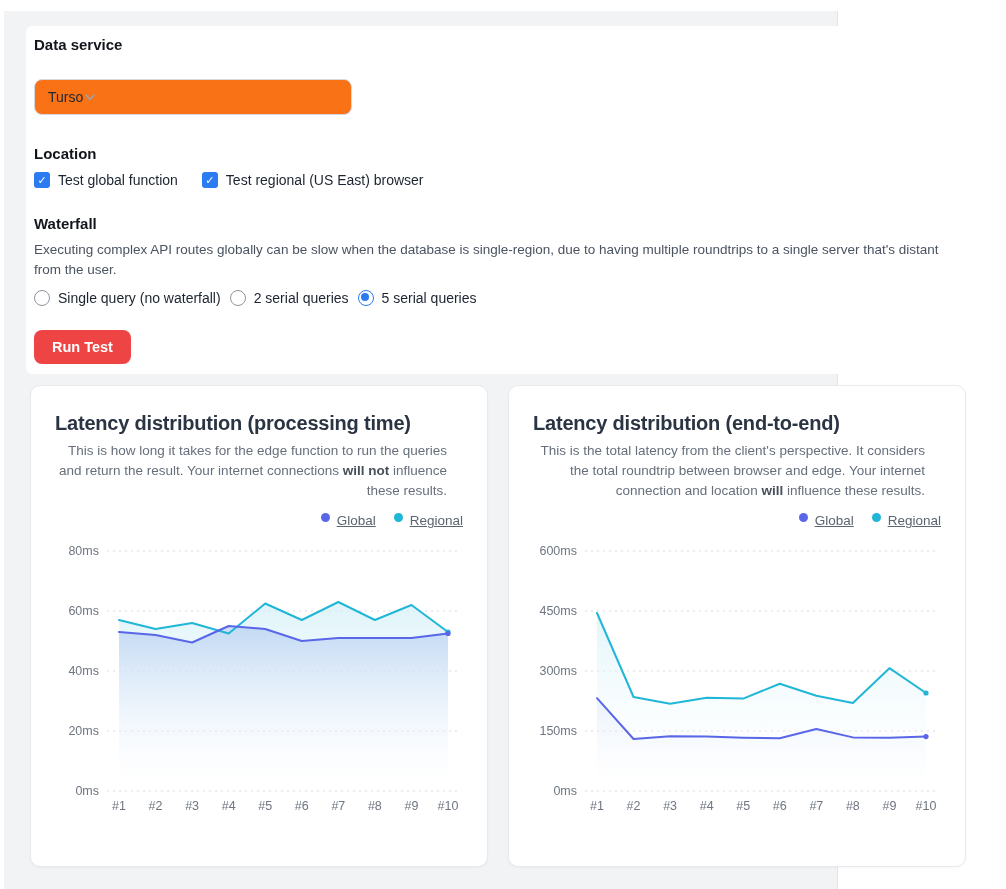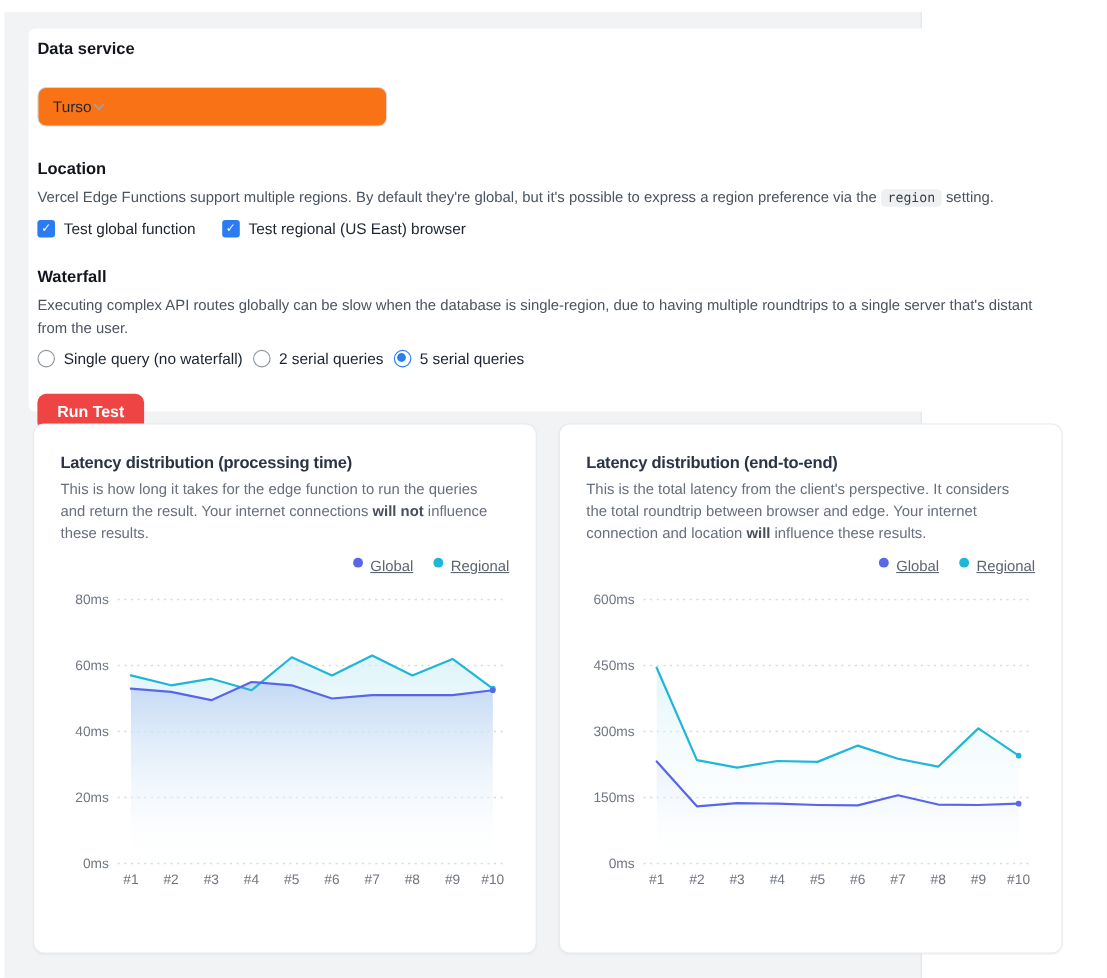--- a/index.html
+++ b/index.html
@@ -58,22 +58,22 @@
   }
   
   .charts-row {
     position: absolute; left: 26px; top: 374px; display: flex; gap: 20px;
   }
   .chart-card {
     width: 458px; height: 482px; background: #fff; border: 1px solid #e8eaed;
     border-radius: 10px; box-shadow: 0 1px 2px rgba(20,30,50,0.04);
     padding: 26px 24px 0 24px; overflow: hidden;
   }
-  .card-title { font-size: 15px; font-weight: 600; color: #2a3442; letter-spacing: -0.2px; }
-  .card-desc { font-size: 13.5px; color: #666f7b; line-height: 1.48; margin-top: 6px; max-width: 392px; }
+  .card-title { font-size: 20px; font-weight: 600; color: #2a3442; letter-spacing: -0.2px; }
+  .card-desc { font-size: 13.5px; color: #666f7b; line-height: 1.48; margin-top: 6px; max-width: 392px; text-align: right; }
   .card-desc b { color: #474f5a; }
   .legend { display: flex; justify-content: flex-end; align-items: center; gap: 18px; margin-top: 12px; height: 16px; }
   .legend-item { display: flex; align-items: flex-start; gap: 7px; font-size: 13.5px; color: #5c6570; text-decoration: underline; }
   .legend-dot { width: 9px; height: 9px; border-radius: 50%; }
   .chart-svg { margin-top: 8px; display: block; }
 </style>
 </head>
 <body>
 
 <div class="viewport">
@@ -86,21 +86,20 @@
       <span class="select-value">Turso</span>
       <span style="display:flex;">
         <svg width="14" height="14" viewBox="0 0 14 14">
           <polyline points="3,5 7,9.5 11,5" fill="none" stroke="#9aa1ab" stroke-width="1.6" stroke-linecap="round" stroke-linejoin="round"></polyline>
         </svg>
       </span>
     </div>
 
     <div class="section-heading mt-loc">Location</div>
 
-    <p class="body-text"><span>Vercel Edge Functions support multiple regions. By default they're global, but it's possible to express a region preference via the </span><span class="code-chip">region</span><span> setting.</span></p>
 
     <div class="check-row">
       <label class="check-item">
         <span class="checkbox">✓</span>
         <span class="control-label">Test global function</span>
       </label>
       <label class="check-item">
         <span class="checkbox">✓</span>
         <span class="control-label">Test regional (US East) browser</span>
       </label>

